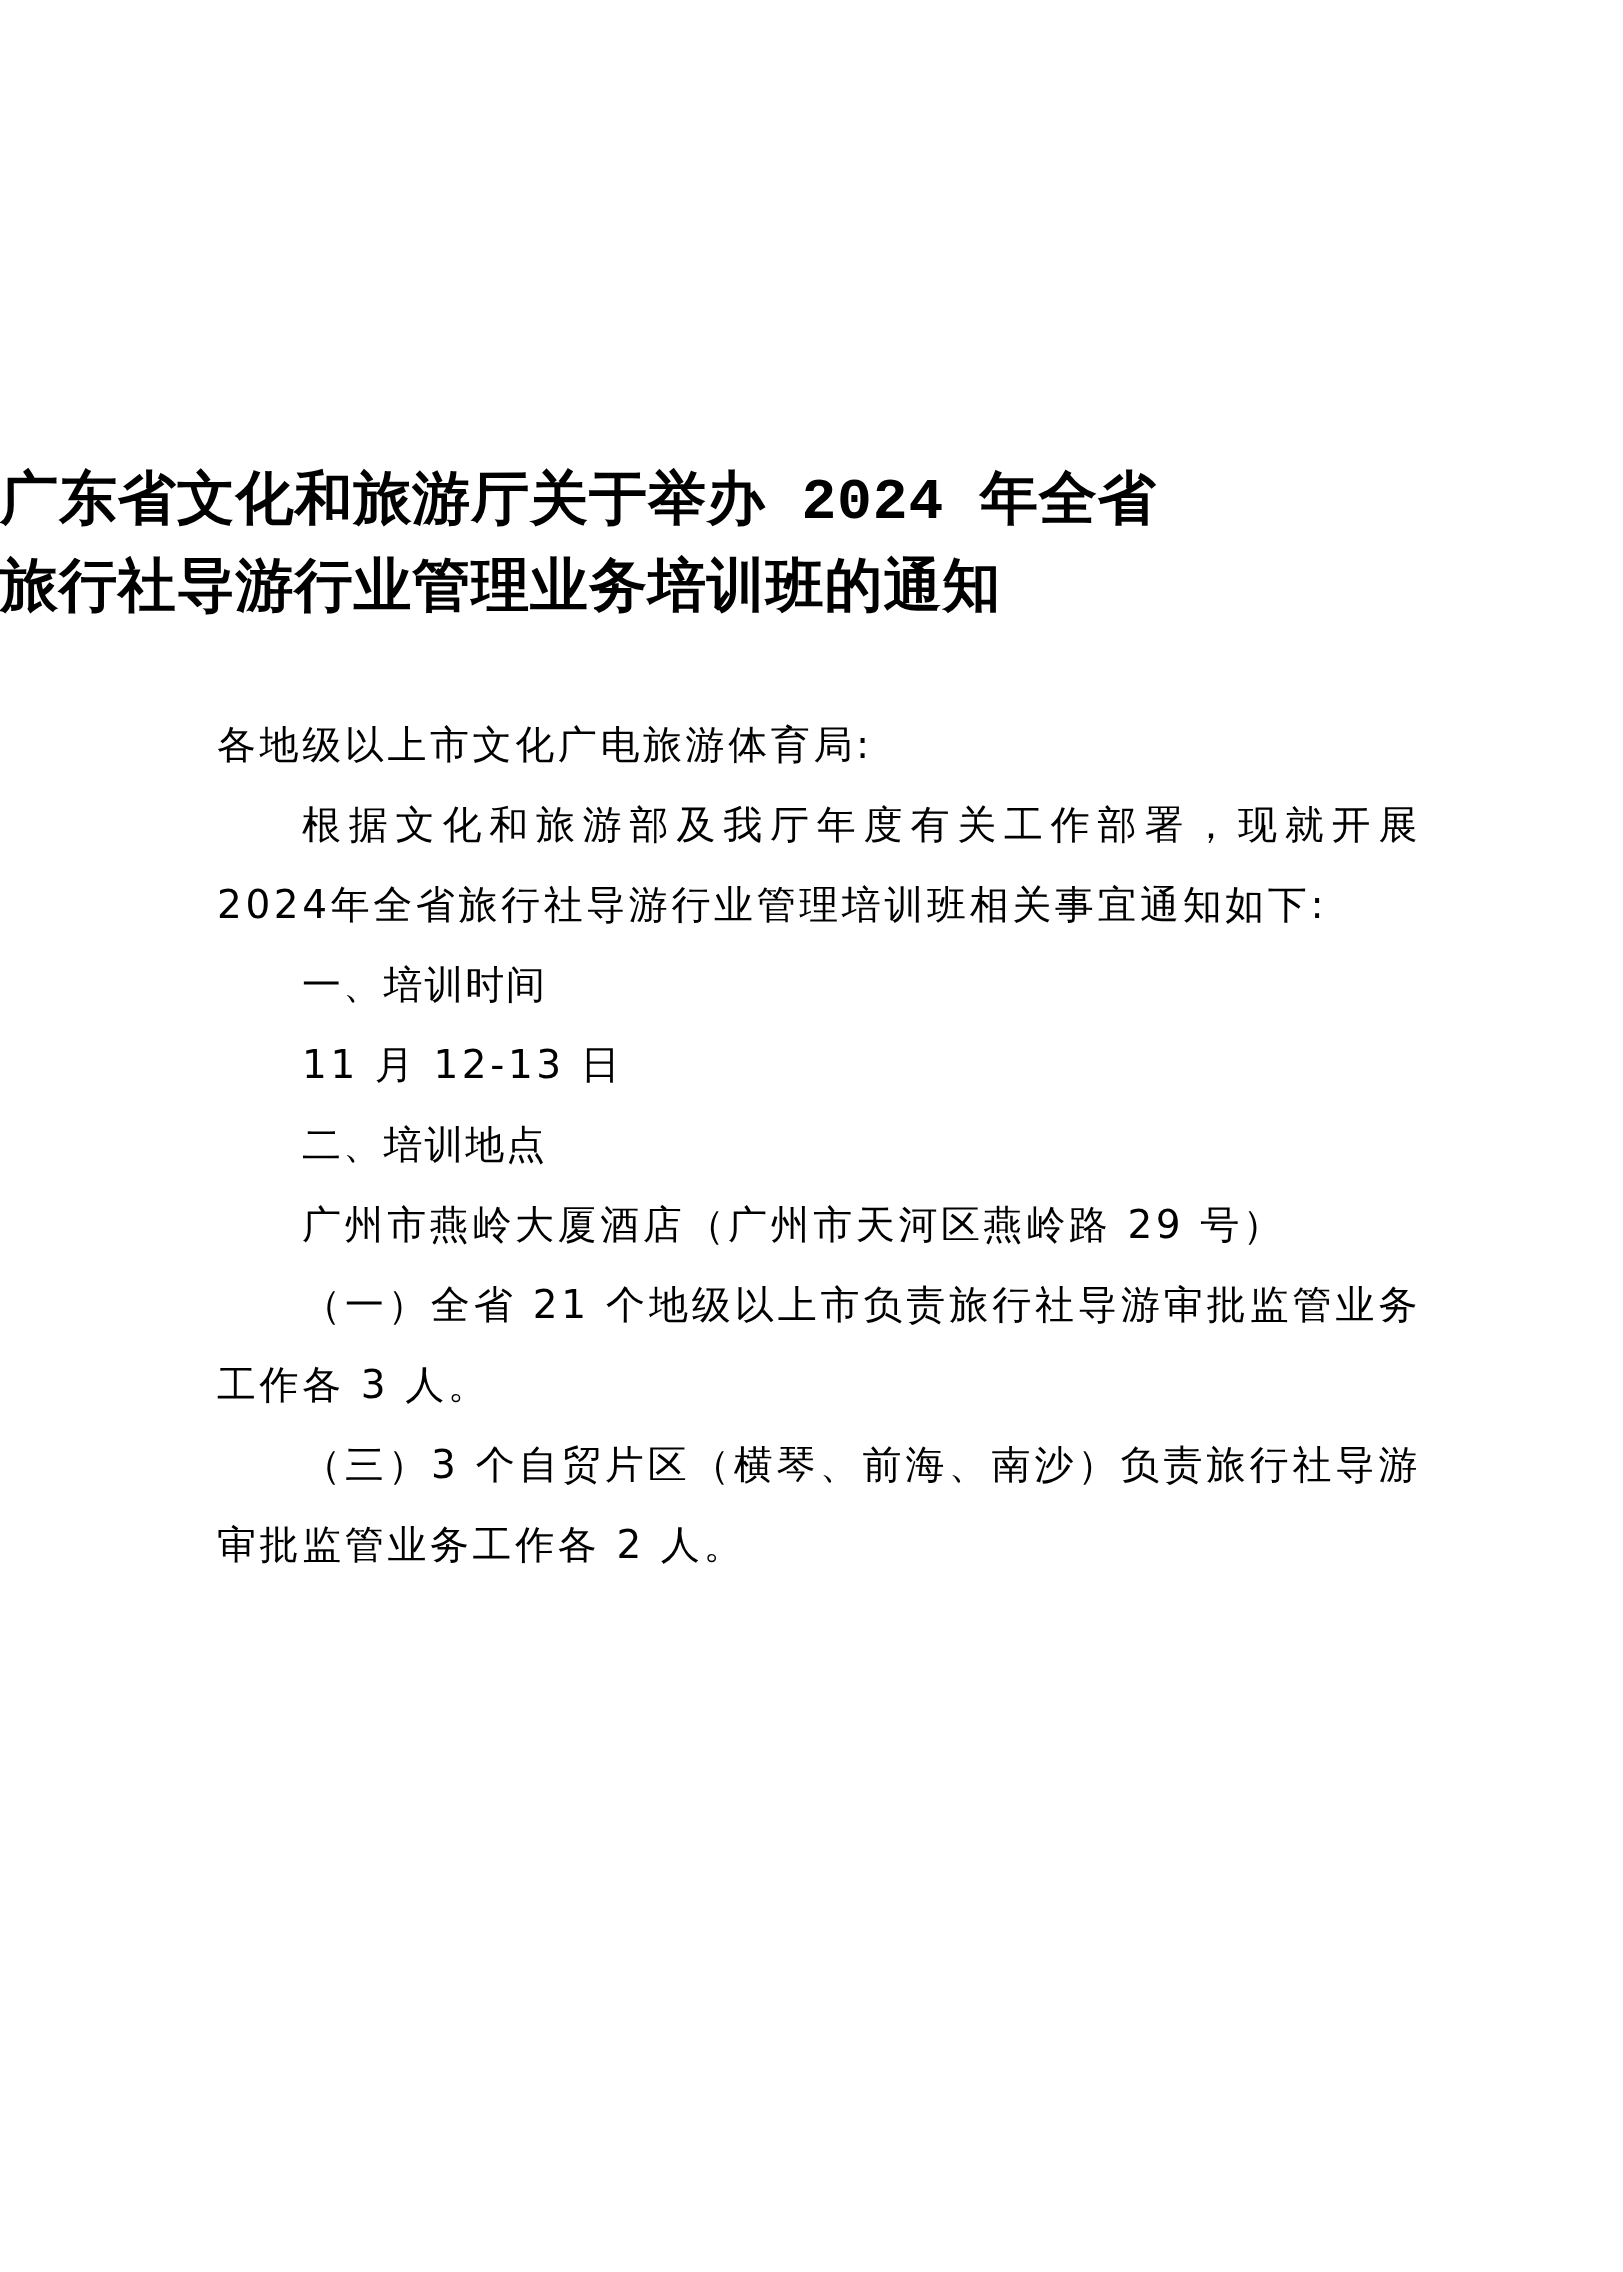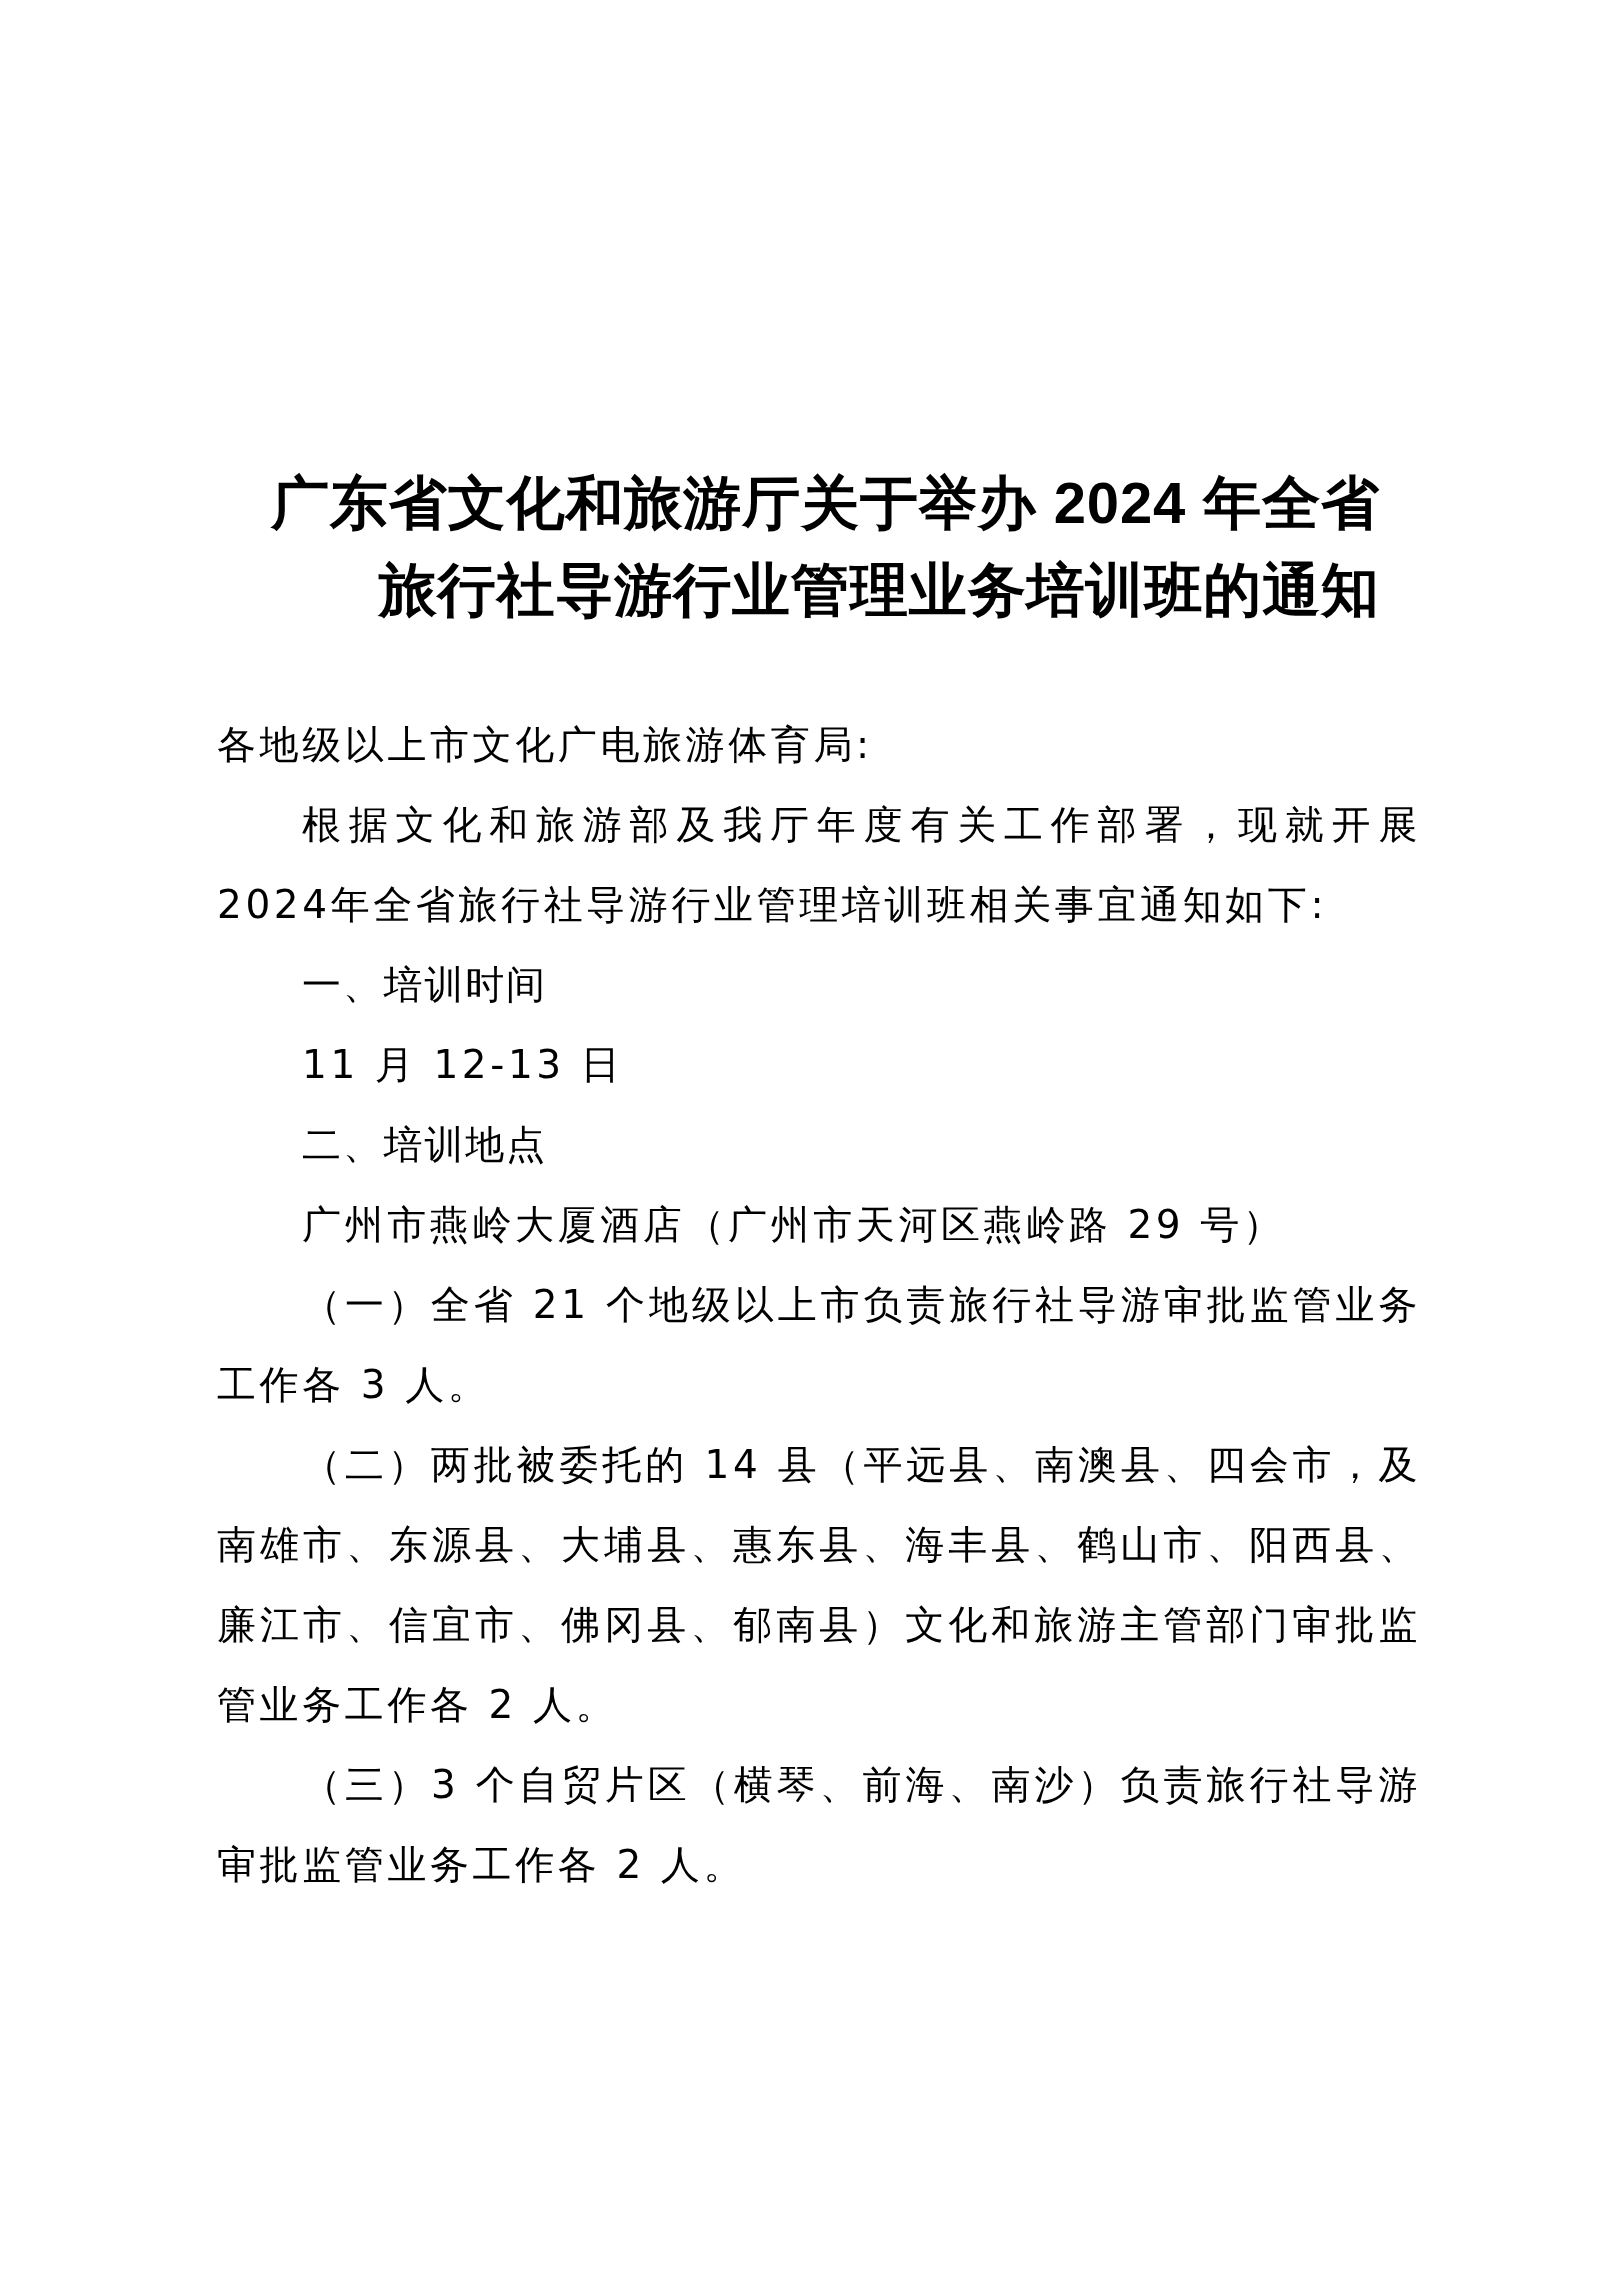--- a/index.html
+++ b/index.html
@@ -20,22 +20,22 @@
       left: 0; top: 0;
       width: 1624px;
       height: 2296px;
       background: #ffffff;
     }
     .title {
       position: absolute;
       left: 0;
       width: 1380px;
       top: 459px;
-      text-align: right;
-      font-family: Liberation Sans, sans-serif;
+      text-align: left;
+      font-family: Liberation Mono, monospace;
       font-weight: bold;
       font-size: 58px;
       line-height: 87px;
       letter-spacing: 0.9px;
     }
     .title-line {
       display: block;
       white-space: nowrap;
     }
     .body {
@@ -78,18 +78,17 @@
     <p class="para no-indent">各地级以上市文化广电旅游体育局:</p>
     <p class="para">根据文化和旅游部及我厅年度有关工作部署，现就开展2024年全省旅行社导游行业管理培训班相关事宜通知如下:</p>
 
     <p class="heading">一、培训时间</p>
     <p class="para">11 月 12-13 日</p>
 
     <p class="heading">二、培训地点</p>
     <p class="para">广州市燕岭大厦酒店（广州市天河区燕岭路 29 号）</p>
 
     <p class="para">（一）全省 21 个地级以上市负责旅行社导游审批监管业务工作各 3 人。</p>
-    <p class="para">（二）两批被委托的 14 县（平远县、南澳县、四会市，及南雄市、东源县、大埔县、惠东县、海丰县、鹤山市、阳西县、廉江市、信宜市、佛冈县、郁南县）文化和旅游主管部门审批监管业务工作各 2 人。</p>
     <p class="para">（三）3 个自贸片区（横琴、前海、南沙）负责旅行社导游审批监管业务工作各 2 人。</p>
   </div>
 
 </div>
 
 
 </body></html>

